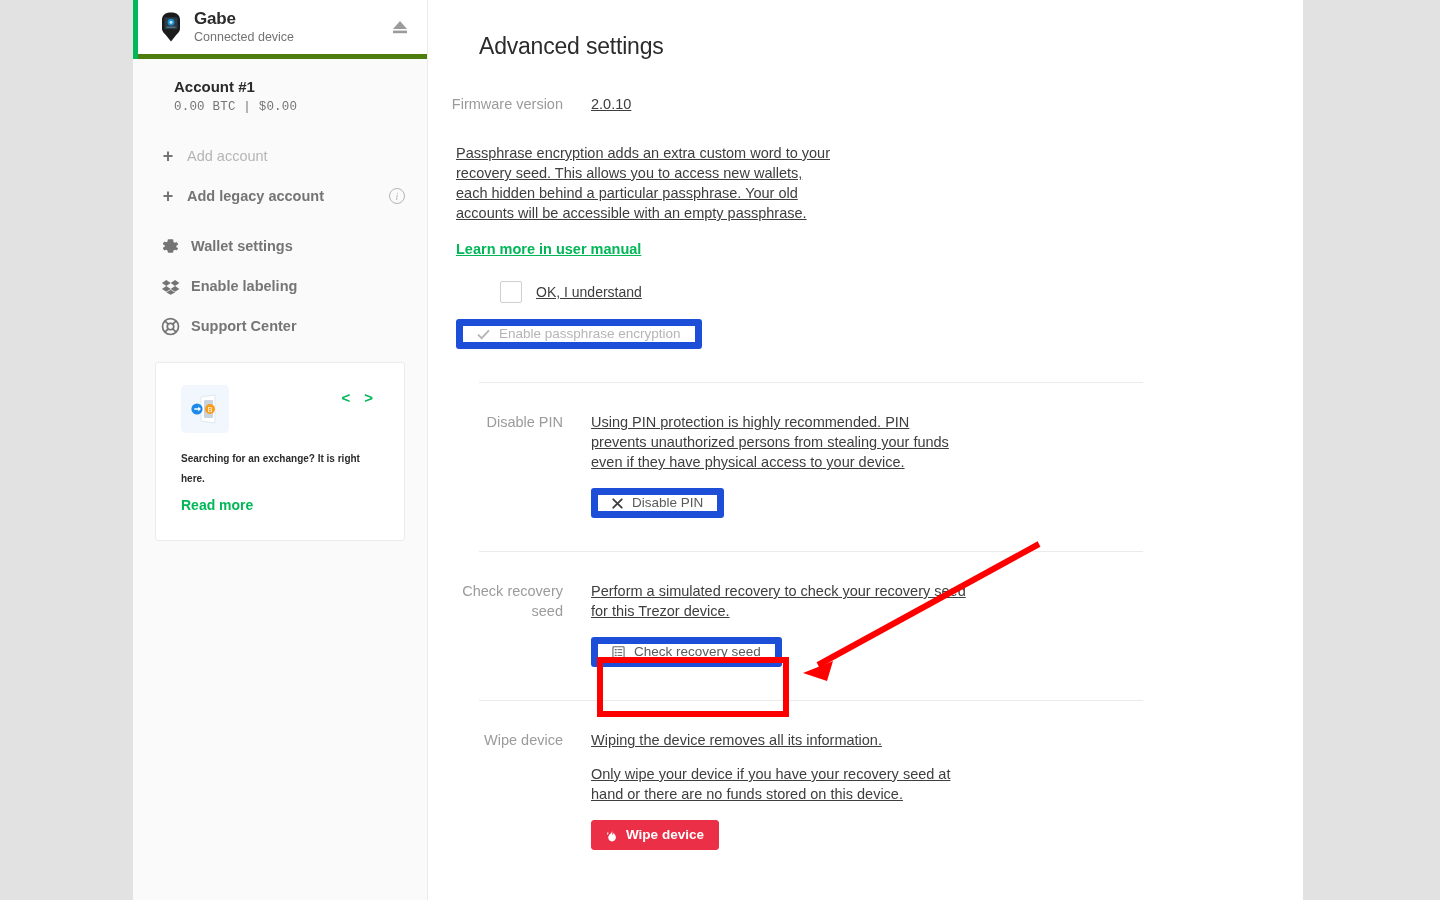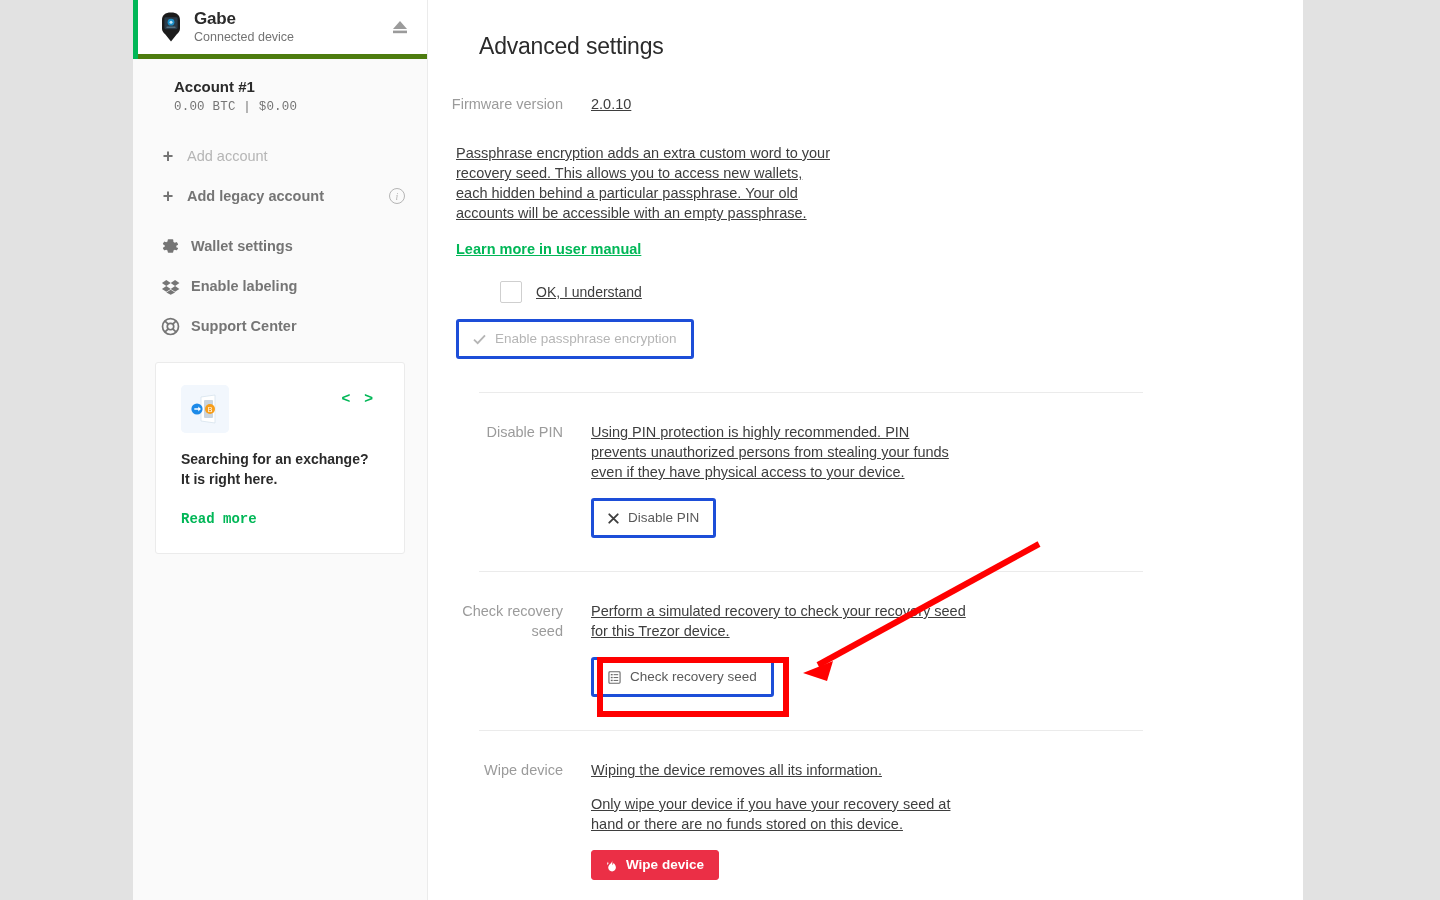--- a/index.html
+++ b/index.html
@@ -103,30 +103,30 @@
   .promo-img {
     width: 48px; height: 48px; border-radius: 5px;
     background: #f2f7fd; position: relative; overflow: hidden;
   }
   .promo-nav { display: flex; gap: 14px; padding-top: 6px; padding-right: 6px; }
   .promo-arrow {
     font-size: 15px; color: #01b757; font-weight: bold;
     cursor: pointer; line-height: 14px;
   }
   .promo-title {
-    margin-top: 16px; font-size: 14px; font-weight: bold;
+    margin-top: 16px; font-size: 10px; font-weight: bold;
     color: #2b2b2b; line-height: 20px;
   }
   .promo-body {
     margin-top: 10px; font-size: 14px; color: #9b9b9b; line-height: 20px;
   }
   .promo-link {
-    margin-top: 22px; display: inline-block;
+    margin-top: 8px; display: inline-block;
     font-size: 14px; font-weight: bold; color: #01b757;
-    text-decoration: none; cursor: pointer; font-family: Liberation Mono, monospace;
+    text-decoration: none; cursor: pointer;
   }
 
   
   .main {
     flex: 1 1 auto; height: 900px;
     background: #ffffff;
     padding: 0 0 0 0;
     position: relative;
     overflow: hidden;
   }
@@ -168,22 +168,22 @@
   .checkbox-row { display: flex; align-items: center; margin-top: 22px; padding-left: 44px; }
   .checkbox {
     width: 22px; height: 22px; flex: 0 0 22px;
     border: 1.5px solid #cfcfcf; border-radius: 2px;
     background: #fff; cursor: pointer;
   }
   .checkbox-label { margin-left: 14px; font-size: 14px; color: #3e3e3e; }
 
   .btn {
     display: inline-flex; align-items: center;
-    height: 40px; padding: 0 14px;
-    border: 3px solid #1d4ed8; border-radius: 3px;
+    height: 30px; padding: 0 14px;
+    border: 7px solid #1d4ed8; border-radius: 3px;
     background: #fff; font-size: 13.5px; color: #5a5a5a;
     cursor: pointer; font-family: "Liberation Sans", sans-serif;
   }
   .btn .bicon { margin-right: 9px; display: flex; align-items: center; }
   .btn.disabled { color: #b5b5b5; cursor: default; }
   .btn-danger {
     background: #eb2f46; border: 1px solid #eb2f46; color: #fff;
     font-weight: bold; height: 30px; border-radius: 3px;
   }
   .btn-wrap { margin-top: 16px; }

